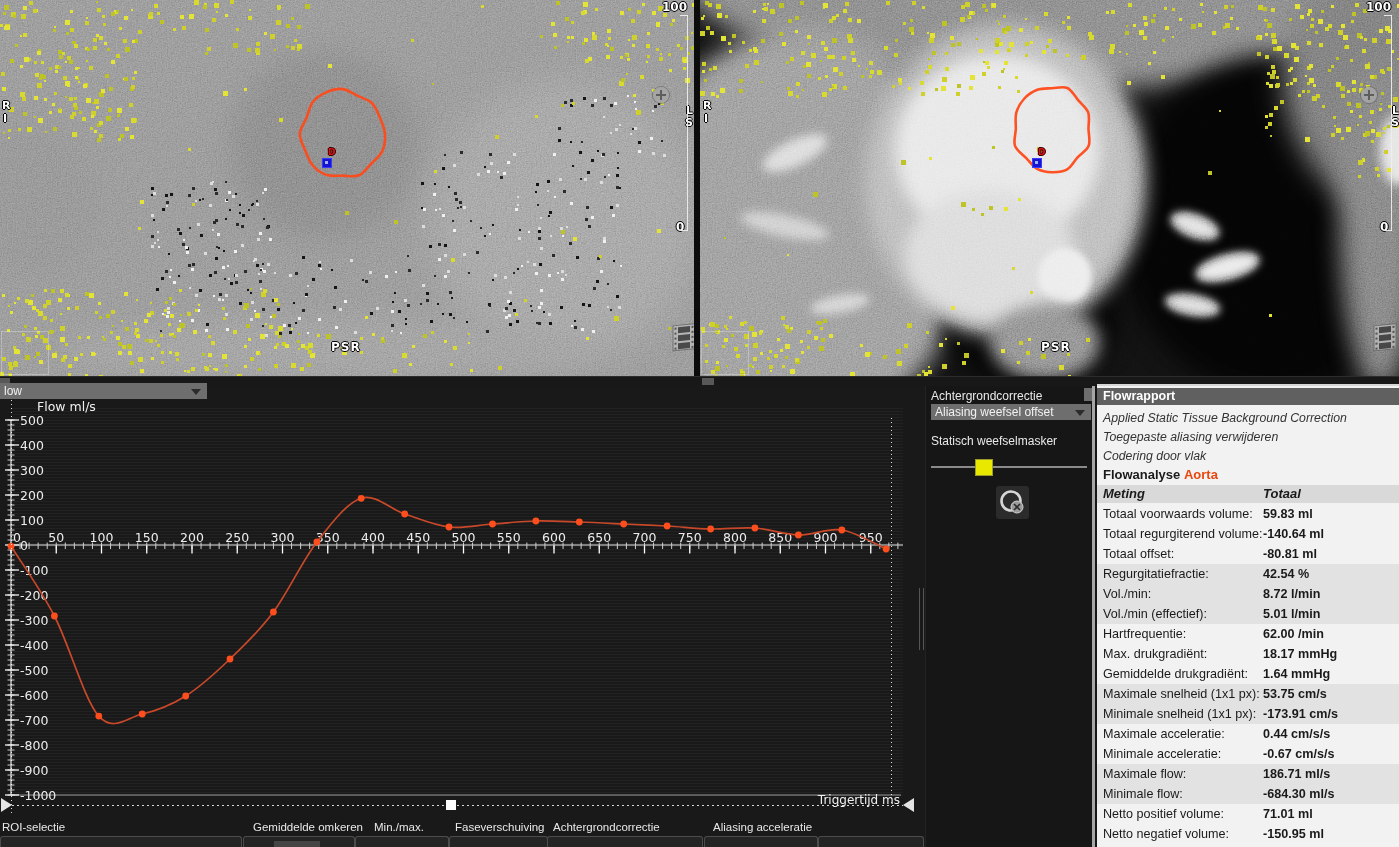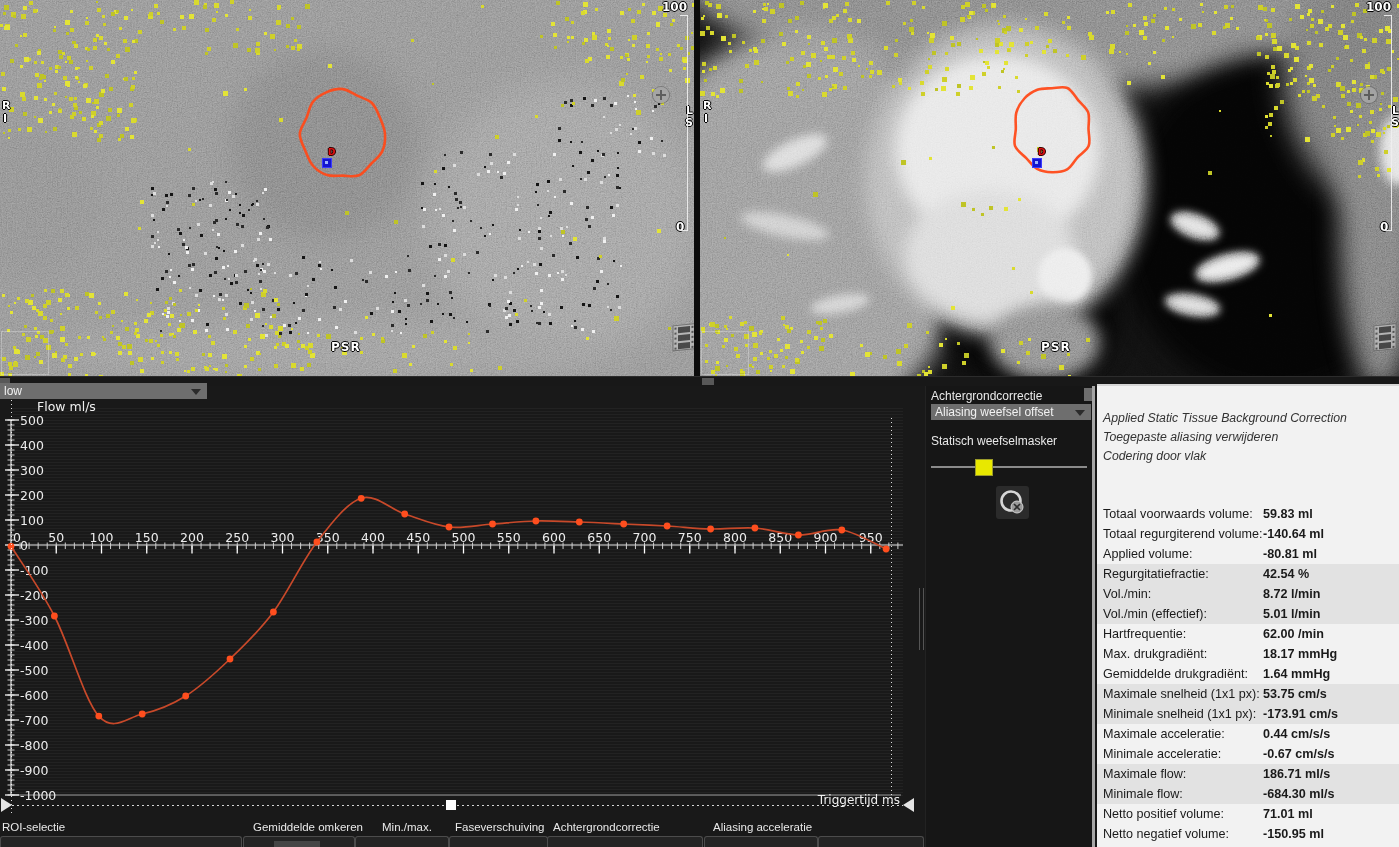--- a/index.html
+++ b/index.html
@@ -1924,21 +1924,21 @@
     <div class="dotted-v" style="left:891px;top:32px;height:390px;"></div>
     <div class="dotted-h" style="left:12px;top:419px;width:891px;"></div>
     <div class="tri tri-right" style="left:1px;top:412px;"></div>
     <div class="tri tri-left" style="left:903px;top:412px;"></div>
     <div id="scroll-handle" style="left:446px;top:414px;"></div>
     <div id="triggertime-label">Triggertijd ms</div>
     <div id="chart-splitter"></div>
     <div id="bottom-tabs">
         <div class="tab-label" style="left: 2px;">ROI-selectie</div>
         <div class="tab-label" style="left: 253px;">Gemiddelde omkeren</div>
-        <div class="tab-label" style="left: 370px; padding-left: 12px;">Min./max.</div>
+        <div class="tab-label" style="left: 362px; padding-left: 12px;">Min./max.</div>
         <div class="tab-label" style="left: 455px;">Faseverschuiving</div>
         <div class="tab-label" style="left: 553px;">Achtergrondcorrectie</div>
         <div class="tab-label" style="left: 713px;">Aliasing acceleratie</div>
         <div class="tab-box" style="left: 0px; width: 240px;"></div>
         <div class="tab-box" style="left: 243px; width: 110px;"></div>
         <div class="tab-box" style="left: 355px; width: 92px;"></div>
         <div class="tab-box" style="left: 449px; width: 97px;"></div>
         <div class="tab-box" style="left: 547px; width: 154px;"></div>
         <div class="tab-box" style="left: 704px; width: 112px;"></div>
         <div class="tab-box" style="left: 818px; width: 104px;"></div>
@@ -1962,36 +1962,44 @@
         <line x1="18" y1="18" x2="24" y2="24" stroke="#2d2d2d" stroke-width="1.6"></line>
         <line x1="24" y1="18" x2="18" y2="24" stroke="#2d2d2d" stroke-width="1.6"></line>
       </svg>
     </div>
   </div>
 
   <div id="mid-splitter-thumb"></div>
   <div id="report-scrollbar"></div>
 
   <div id="report-panel">
+    <div id="report-header">Flowrapport</div>
     <div id="report-notes">
         <div class="report-note" style="top: 23px;">Applied Static Tissue Background Correction</div>
         <div class="report-note" style="top: 42px;">Toegepaste aliasing verwijderen</div>
         <div class="report-note" style="top: 61px;">Codering door vlak</div>
       </div>
+    <div id="analysis-row">
+      <span>Flowanalyse</span>&nbsp;<span class="target">Aorta</span>
+    </div>
+    <div id="columns-row">
+      <span class="c1">Meting</span>
+      <span class="c2">Totaal</span>
+    </div>
     <div id="report-rows">
         <div class="report-row" style="top: 118px;">
           <span class="lbl">Totaal voorwaards volume:</span>
           <span class="val">59.83 ml</span>
         </div>
         <div class="report-row" style="top: 138px;">
           <span class="lbl">Totaal regurgiterend volume:</span>
           <span class="val">-140.64 ml</span>
         </div>
         <div class="report-row" style="top: 158px;">
-          <span class="lbl">Applied volume:</span>
+          <span class="lbl">Totaal offset:</span>
           <span class="val">-80.81 ml</span>
         </div>
         <div class="report-row shaded" style="top: 178px;">
           <span class="lbl">Regurgitatiefractie:</span>
           <span class="val">42.54 %</span>
         </div>
         <div class="report-row shaded" style="top: 198px;">
           <span class="lbl">Vol./min:</span>
           <span class="val">8.72 l/min</span>
         </div>

